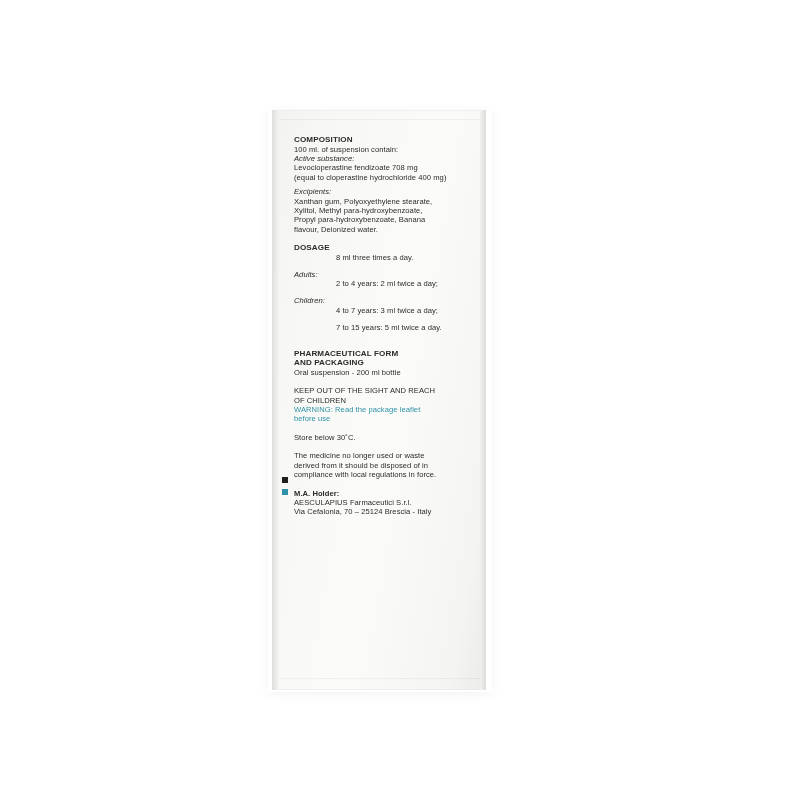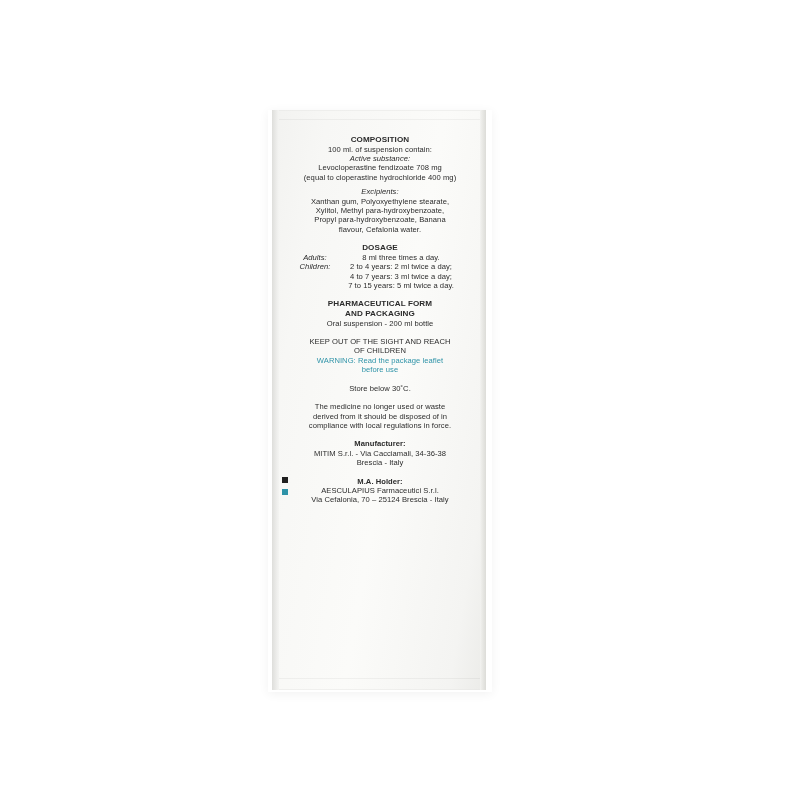--- a/index.html
+++ b/index.html
@@ -10,21 +10,20 @@
     background: #ffffff;
     font-family: "Liberation Sans", sans-serif;
   }
 
   #stage {
     position: relative;
     width: 680px;
     height: 800px;
     background: #ffffff;
     overflow: hidden;
-    text-align: center;
   }
 
   
   #box {
     position: absolute;
     left: 272px;
     top: 110px;
     width: 214px;
     height: 580px;
     background: linear-gradient(100deg, #f2f2f0 0%, #f7f7f5 18%, #fbfbf9 55%, #f4f4f2 88%, #ebebe8 100%);
@@ -88,20 +87,21 @@
   .line { display: block; white-space: pre; }
 
   .bold { font-weight: bold; }
 
   
   .dose-row { display: flex; }
   .dose-label {
     width: 42px;
     flex: 0 0 42px;
     font-style: italic;
+    margin-top: 17px;
   }
   .dose-val { flex: 1; }
 
   .teal { color: #2e93a8; }
 
   .gap-sm { height: 5px; }
 
   
   .mark {
     position: absolute;
@@ -144,21 +144,21 @@
         <div class="hdr">COMPOSITION</div>
         <div class="line">100 ml. of suspension contain:</div>
         <div class="line ital">Active substance:</div>
         <div class="line">Levocloperastine fendizoate 708 mg</div>
         <div class="line">(equal to cloperastine hydrochloride 400 mg)</div>
         <div class="gap-sm"></div>
         <div class="line ital">Excipients:</div>
         <div class="line">Xanthan gum, Polyoxyethylene stearate,</div>
         <div class="line">Xylitol, Methyl para-hydroxybenzoate,</div>
         <div class="line">Propyl para-hydroxybenzoate, Banana</div>
-        <div class="line">flavour, Cefalonia water.</div>
+        <div class="line">flavour, Deionized water.</div>
       </div>
 
       <div class="block">
         <div class="hdr">DOSAGE</div>
         <div class="dose-row">
           <span class="dose-label">Adults:</span>
           <span class="dose-val">8 ml three times a day.</span>
         </div>
         <div class="dose-row">
           <span class="dose-label">Children:</span>
@@ -192,25 +192,20 @@
       <div class="block">
         <div class="line">Store below 30˚C.</div>
       </div>
 
       <div class="block">
         <div class="line">The medicine no longer used or waste</div>
         <div class="line">derived from it should be disposed of in</div>
         <div class="line">compliance with local regulations in force.</div>
       </div>
 
-      <div class="block">
-        <div class="line bold">Manufacturer:</div>
-        <div class="line">MITIM S.r.l. - Via Cacciamali, 34-36-38</div>
-        <div class="line">Brescia - Italy</div>
-      </div>
 
       <div class="block">
         <div class="line bold">M.A. Holder:</div>
         <div class="line">AESCULAPIUS Farmaceutici S.r.l.</div>
         <div class="line">Via Cefalonia, 70 – 25124 Brescia - Italy</div>
       </div>
 
     </div>
   </div>
 </div>

